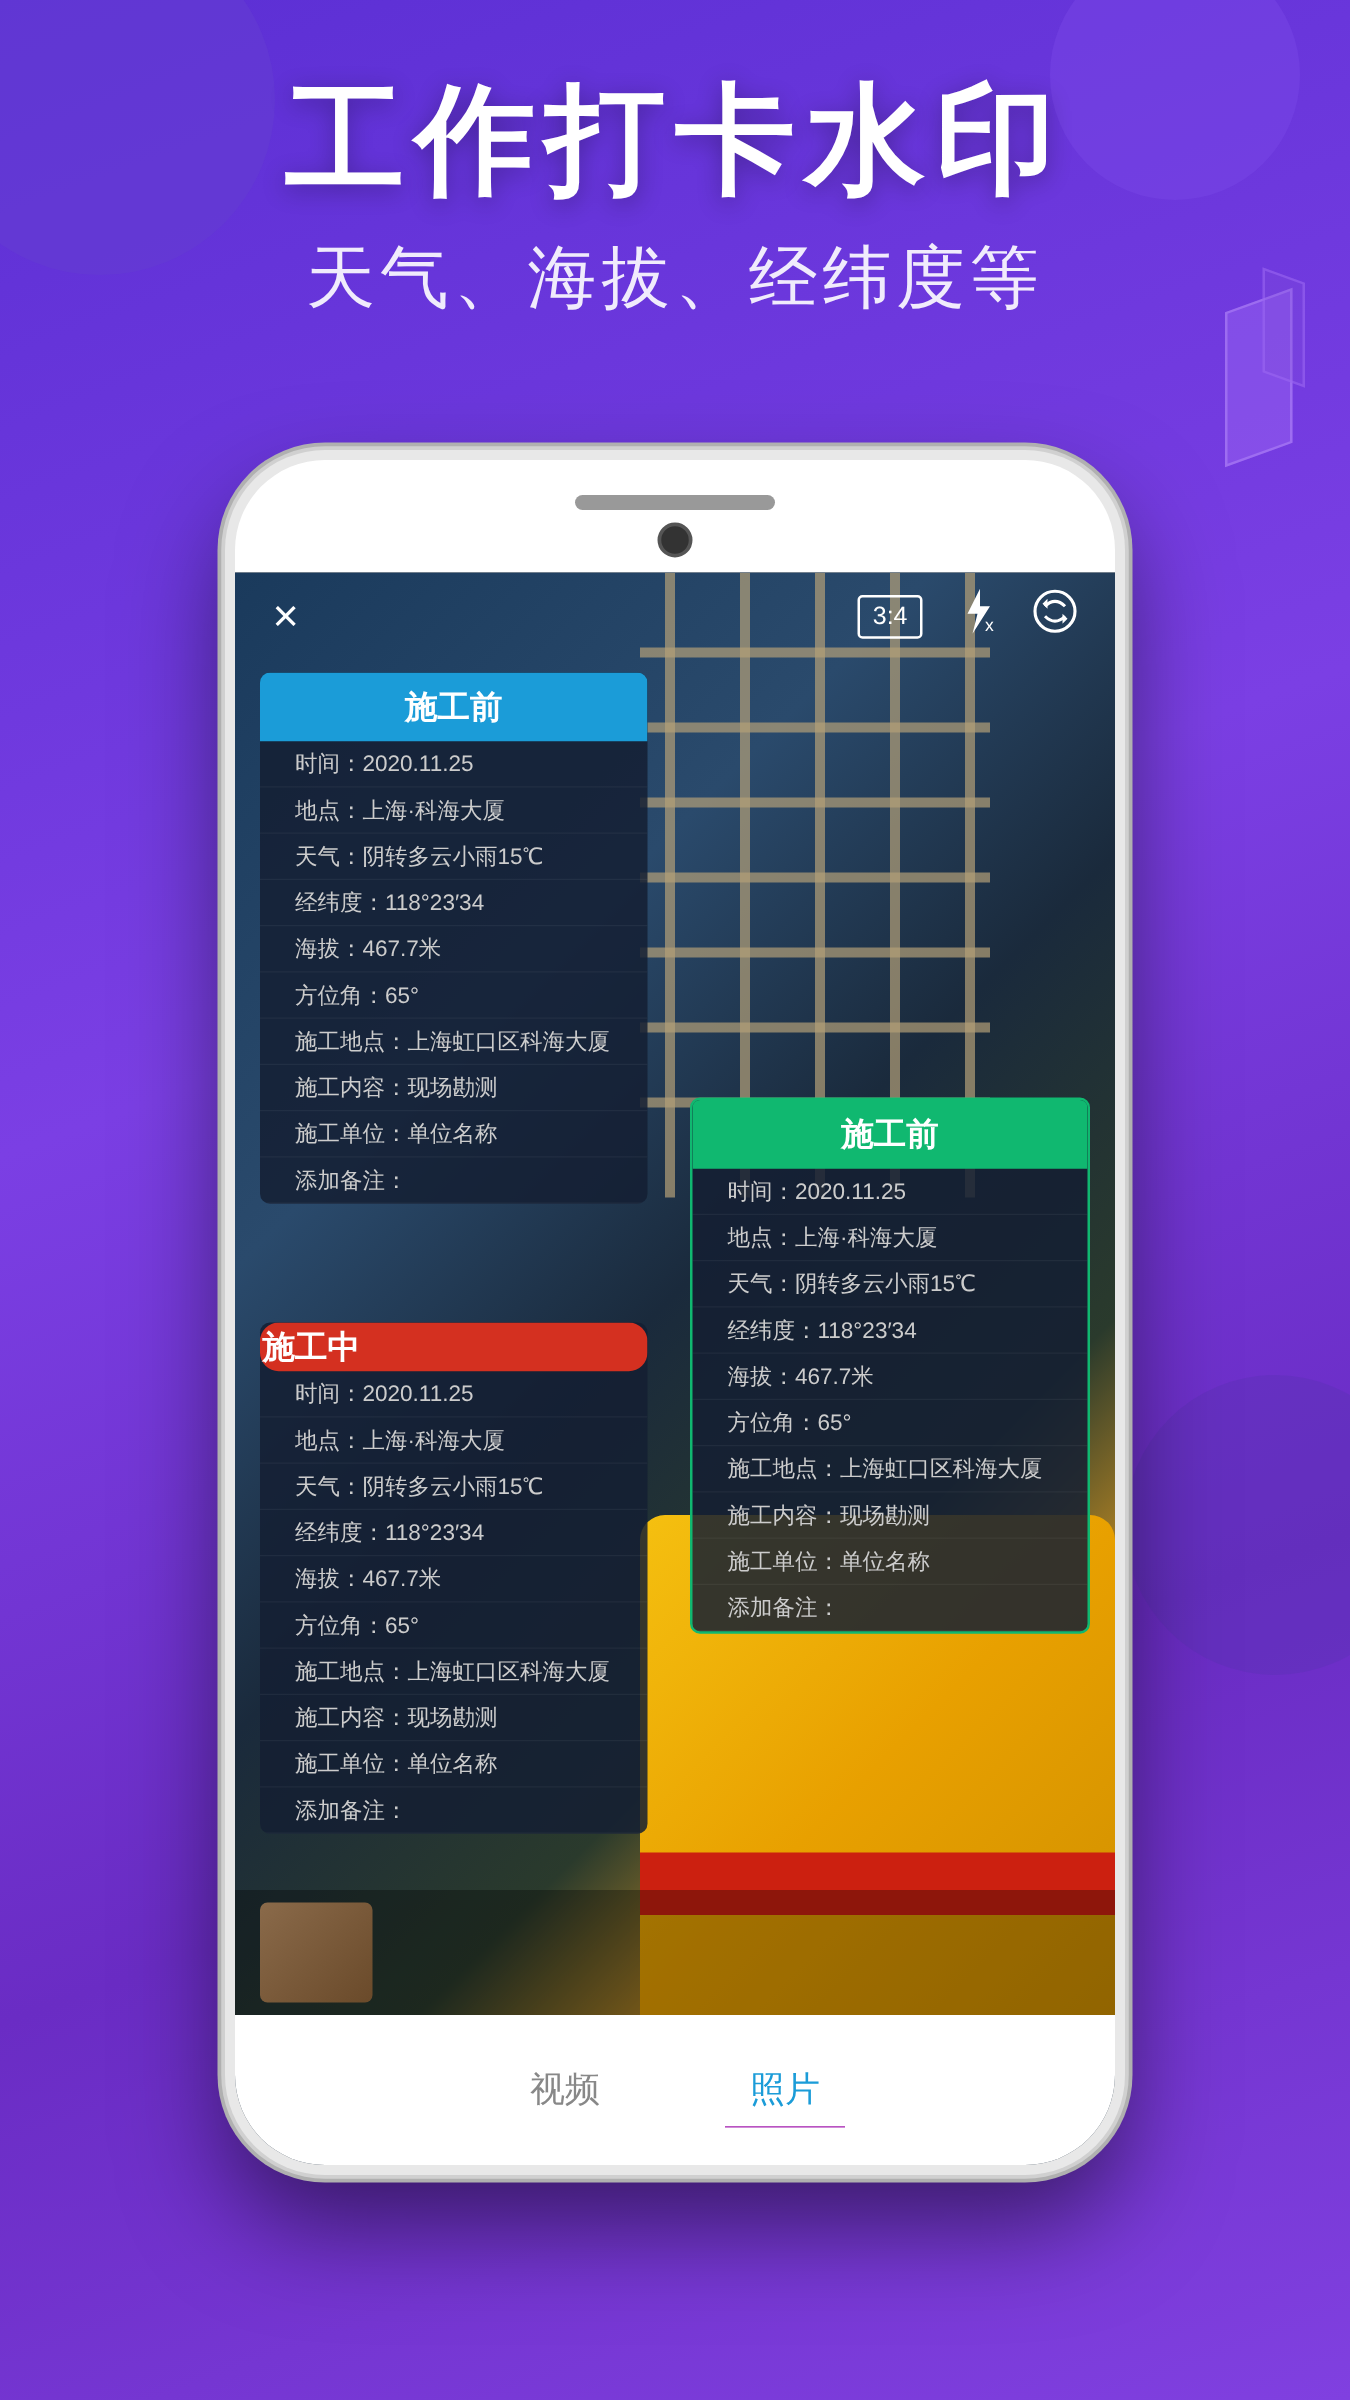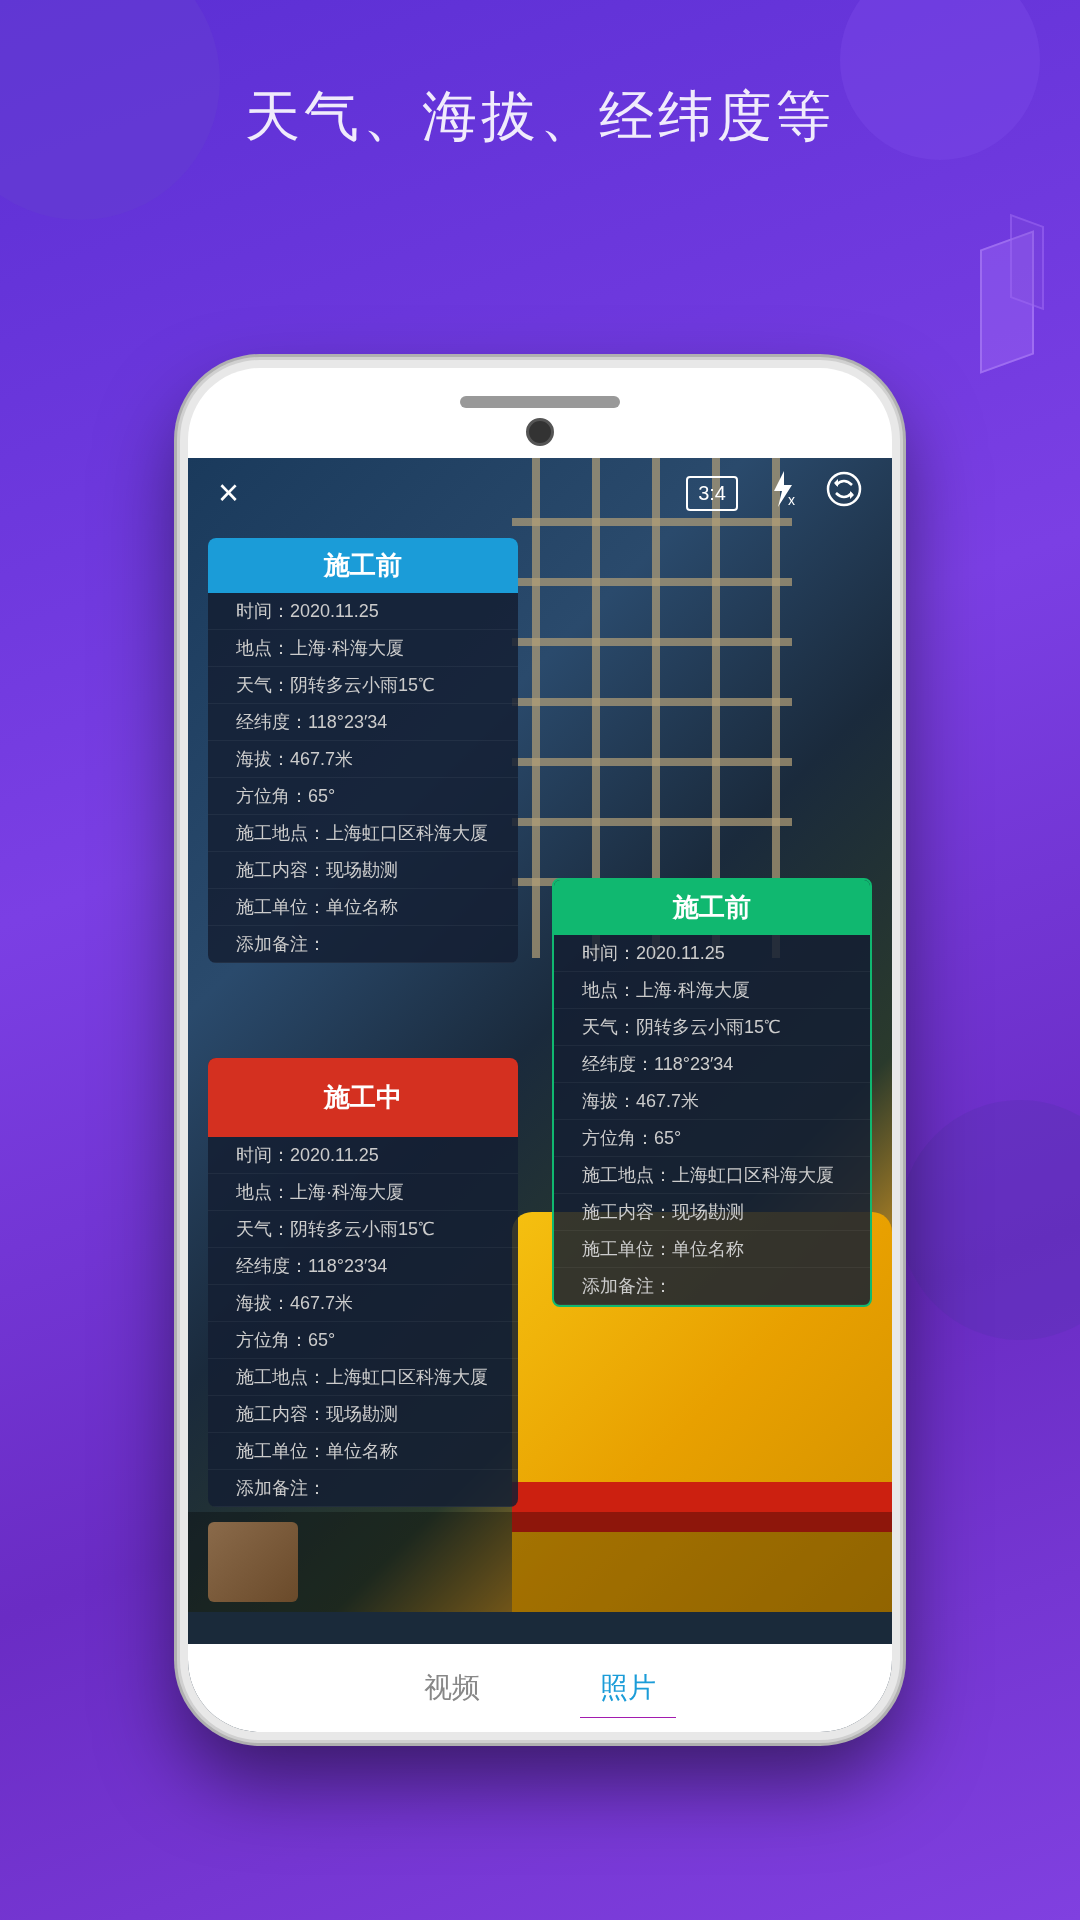--- a/index.html
+++ b/index.html
@@ -293,25 +293,26 @@
       background: #10b870;
       text-align: center;
       padding: 10px;
       font-size: 26px;
       color: white;
       font-weight: bold;
     }
 
     .card-header-red {
       background: #d43020;
-      text-align: center;
-      padding: 22px;
+      text-align: left;
+      padding: 2px;
       font-size: 26px;
       color: white;
       font-weight: bold;
+      border-radius: 15px;
     }
 
     .card-row {
       display: flex;
       align-items: center;
       padding: 6px 28px;
       border-bottom: 1px solid rgba(255,255,255,0.05);
     }
 
     .card-row-label {
@@ -344,21 +345,21 @@
       overflow: hidden;
       z-index: 25;
     }
 
     
     .camera-bottom {
       position: absolute;
       bottom: 0;
       left: 0;
       right: 0;
-      height: 88px;
+      height: 120px;
       background: #fff;
       display: flex;
       align-items: center;
       justify-content: center;
       gap: 80px;
     }
 
     .tab-item {
       font-size: 28px;
       color: #888;
@@ -399,20 +400,21 @@
   </style>
 </head>
 <body>
 
 <div class="deco-circle-top-left"></div>
 <div class="deco-circle-top-right"></div>
 <div class="deco-circle-right"></div>
 <div class="deco-3dbox"></div>
 
 <div class="header-area">
+  <div class="main-title">工作打卡水印</div>
   <div class="sub-title">天气、海拔、经纬度等</div>
 </div>
 
 <div class="phone-container">
   <div class="phone-frame">
     <div class="phone-inner">
       <div class="phone-speaker"></div>
       <div class="phone-camera"></div>
 
       <div class="camera-screen">

